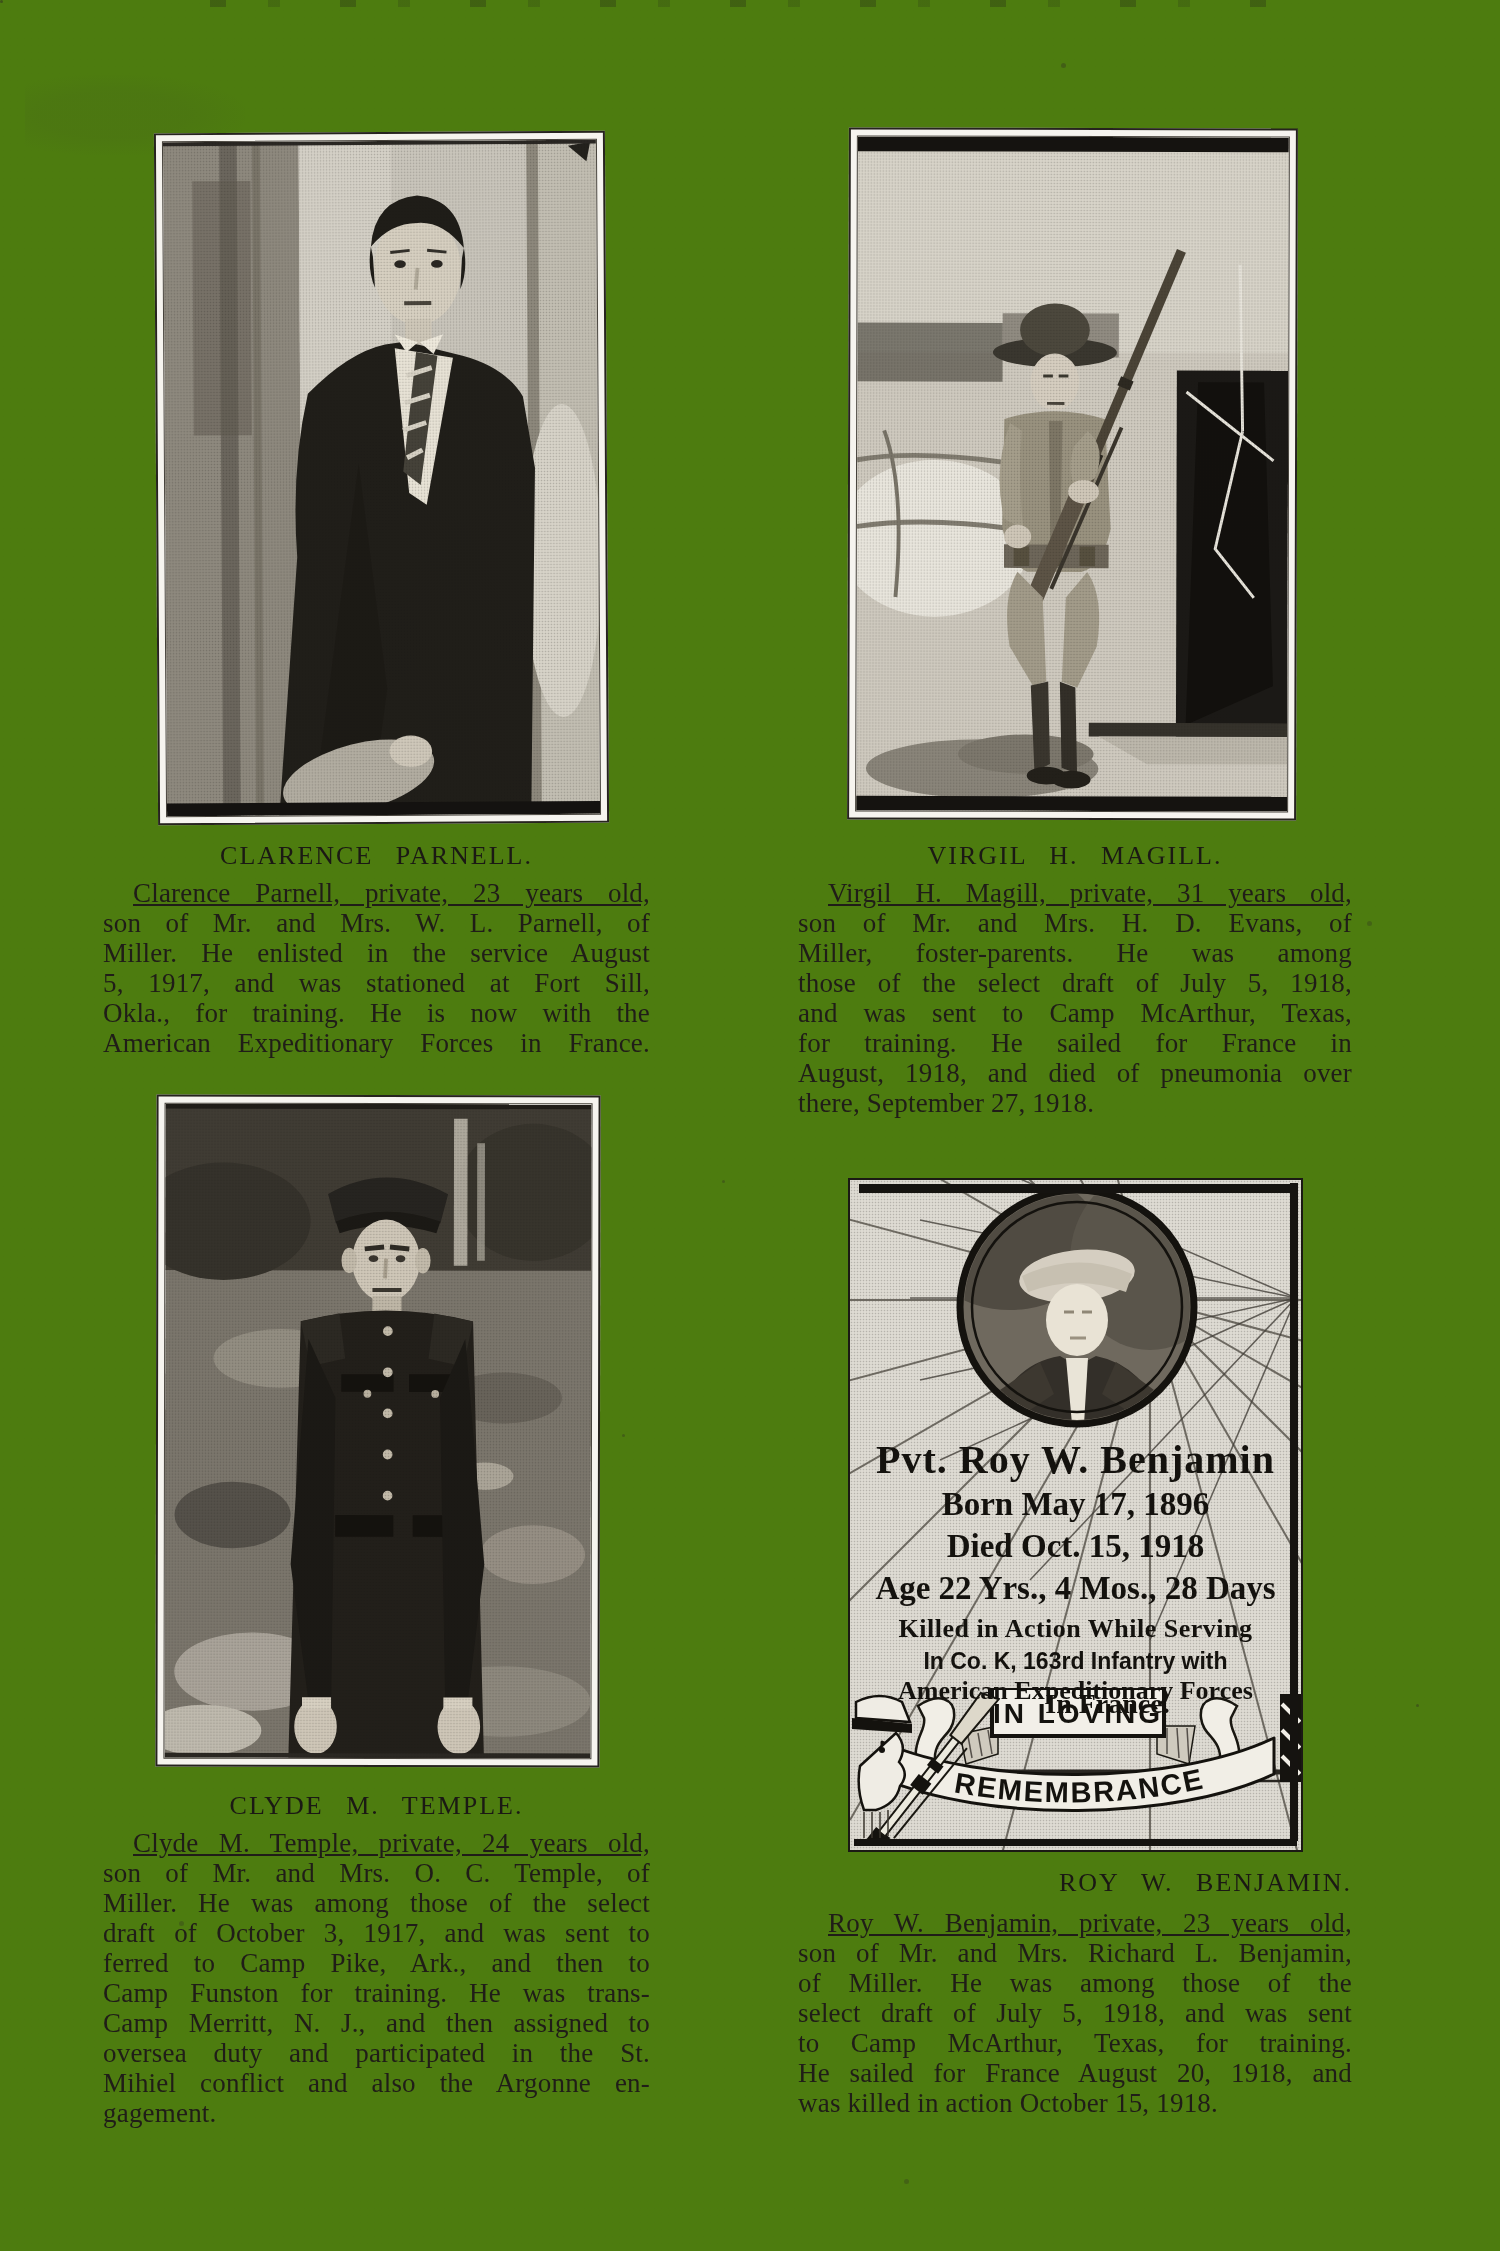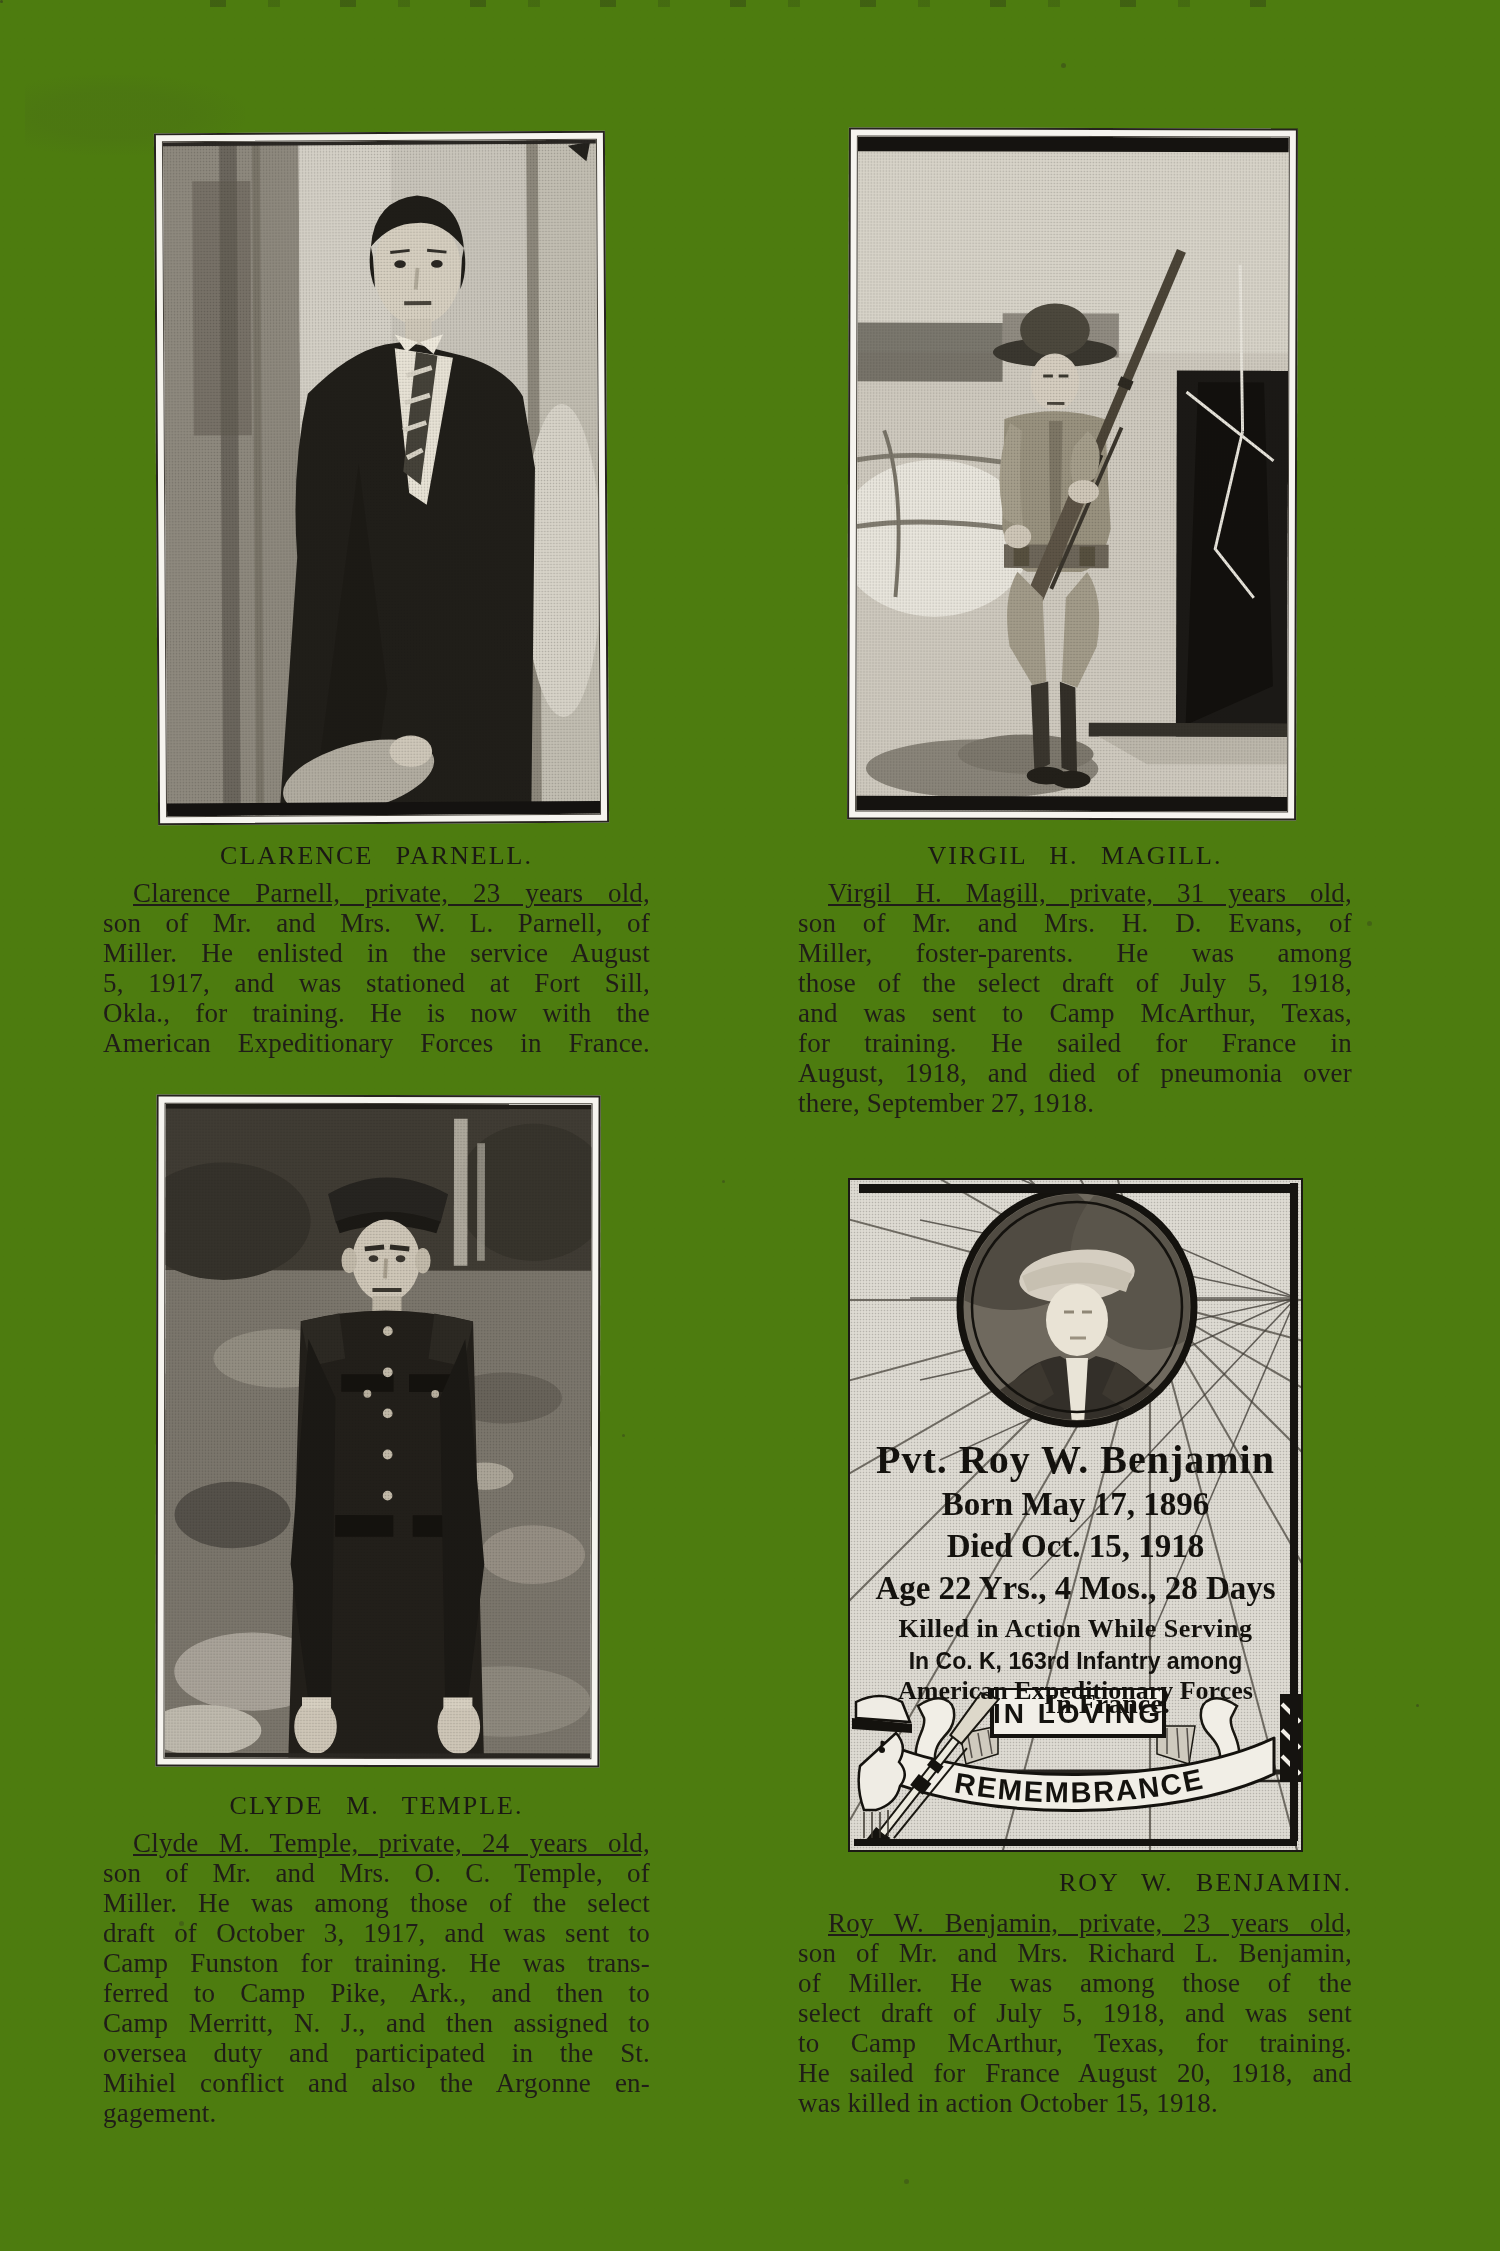--- a/index.html
+++ b/index.html
@@ -242,22 +242,22 @@
         <rect x="0" y="663" width="440" height="5" fill="#2a2722"></rect>
       </svg>
     </div>
   </figure>
   <h2 class="caption" style="left:103px;top:1791px;width:547px;">CLYDE M. TEMPLE.</h2>
   <div class="bio" style="left:103px;top:1828px;width:547px;">
     <div class="bl j ind">Clyde M. Temple, private, 24 years old,</div>
     <div class="bl j">son of Mr. and Mrs. O. C. Temple, of</div>
     <div class="bl j">Miller.  He was among those of the select</div>
     <div class="bl j">draft of October 3, 1917, and was sent to</div>
+    <div class="bl j">ferred to Camp Pike, Ark., and then to</div>
     <div class="bl j">Camp Funston for training.  He was trans-</div>
-    <div class="bl j">ferred to Camp Pike, Ark., and then to</div>
     <div class="bl j">Camp Merritt, N. J., and then assigned to</div>
     <div class="bl j">oversea duty and participated in the St.</div>
     <div class="bl j">Mihiel conflict and also the Argonne en-</div>
     <div class="bl last">gagement.</div>
   </div>
 
   <div class="card halftone">
     <div class="card-bar-top"></div>
     <div class="card-bar-right"></div>
     <div class="card-bar-bottom"></div>
@@ -312,21 +312,21 @@
       </g>
       <circle cx="227" cy="127" r="105" fill="none" stroke="#14120e" stroke-width="2.5"></circle>
     </svg>
 
     <div class="card-text">
       <div class="ct-name">Pvt. Roy W. Benjamin</div>
       <div class="ct-born">Born May 17, 1896</div>
       <div class="ct-died">Died Oct. 15, 1918</div>
       <div class="ct-age">Age 22 Yrs., 4 Mos., 28 Days</div>
       <div class="ct-killed">Killed in Action While Serving</div>
-      <div class="ct-unit">In Co. K, 163rd Infantry among</div>
+      <div class="ct-unit">In Co. K, 163rd Infantry with</div>
       <div class="ct-forces">American Expeditionary Forces</div>
       <div class="ct-place">In France.</div>
     </div>
 
     <svg class="card-banner" width="451" height="152" viewBox="0 0 451 152">
       <line x1="8" y1="84" x2="443" y2="84" stroke="#2a2722" stroke-width="5"></line>
       <line x1="8" y1="93" x2="443" y2="93" stroke="#2a2722" stroke-width="2.5"></line>
       <rect x="428" y="6" width="21" height="88" fill="#15130f"></rect>
       <line x1="430" y1="16" x2="448" y2="34" stroke="#f1eee6" stroke-width="4"></line>
       <line x1="430" y1="42" x2="448" y2="60" stroke="#f1eee6" stroke-width="4"></line>

